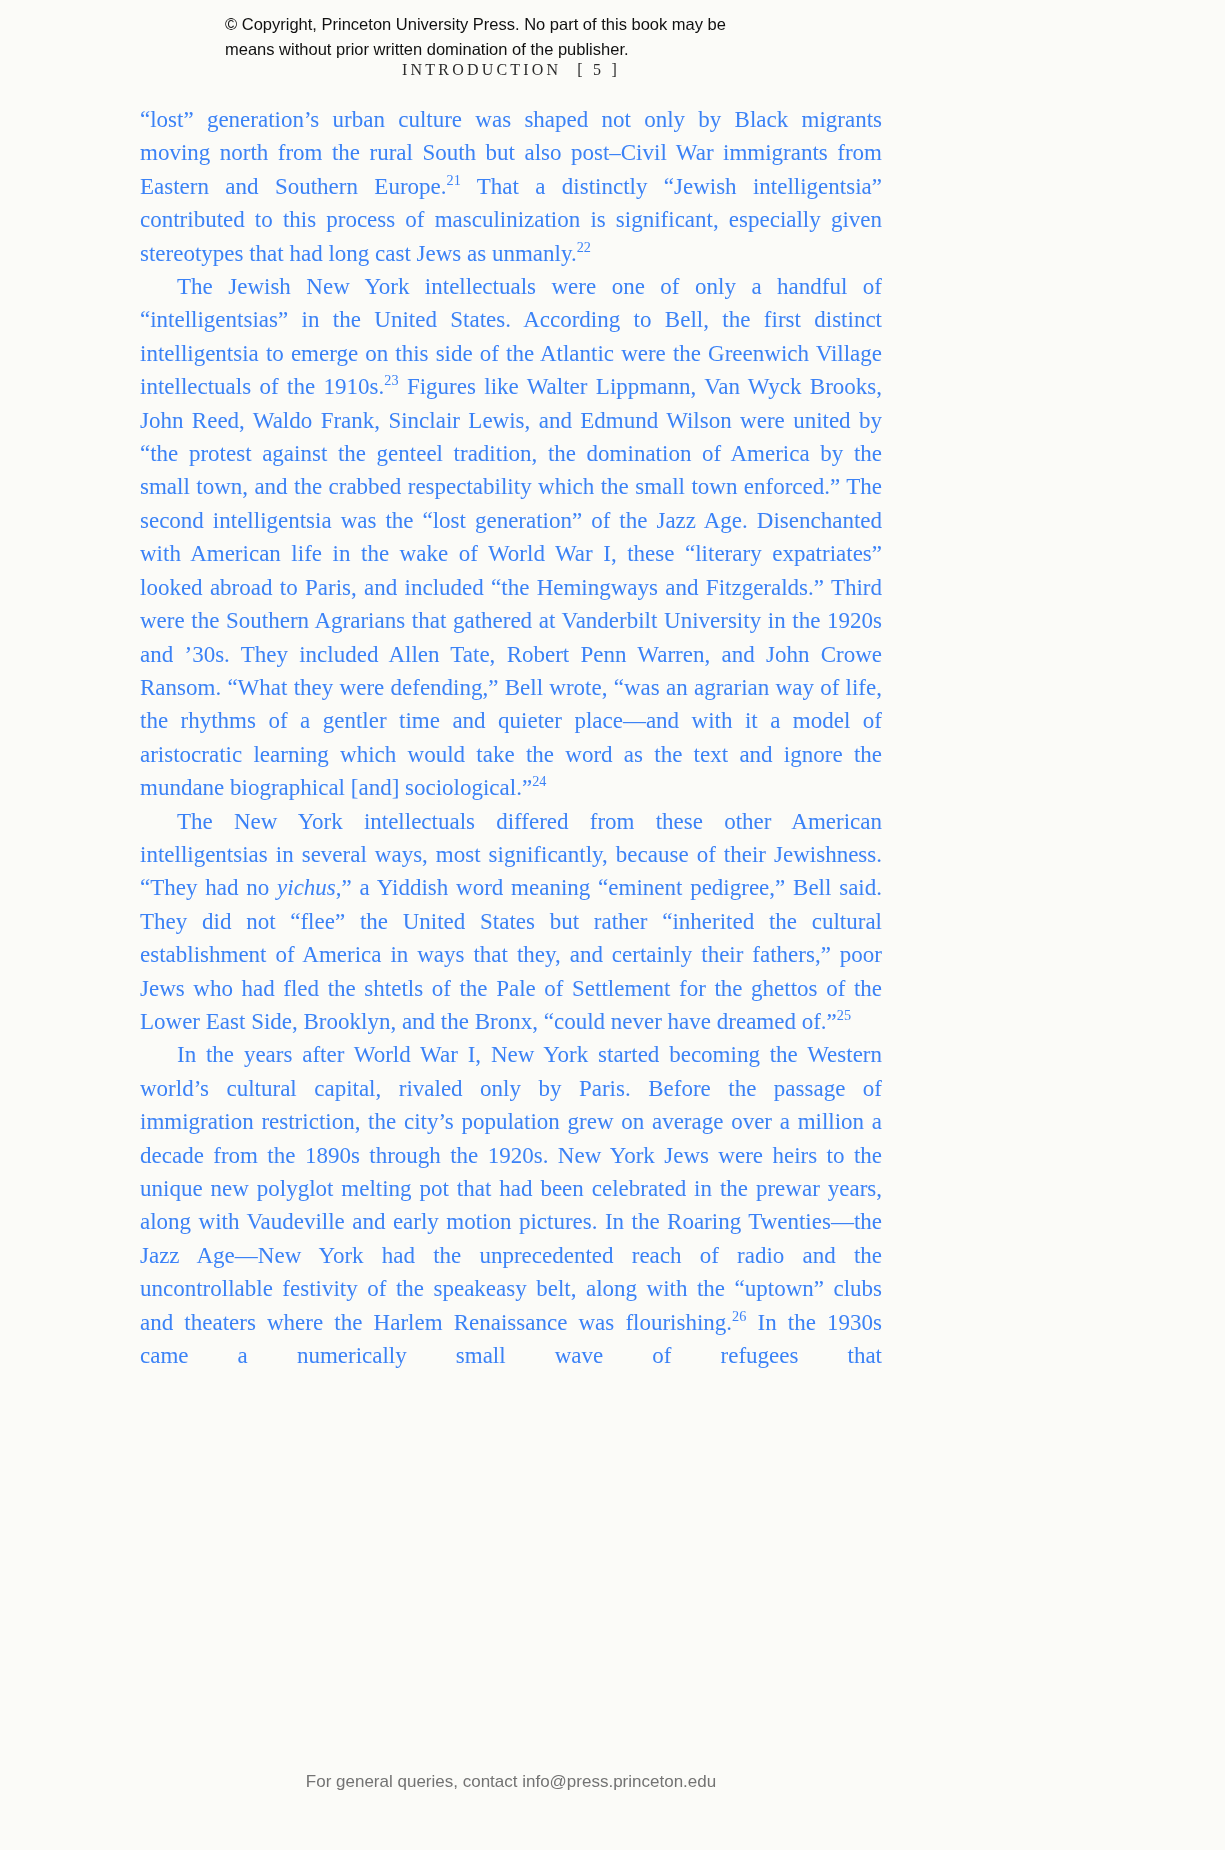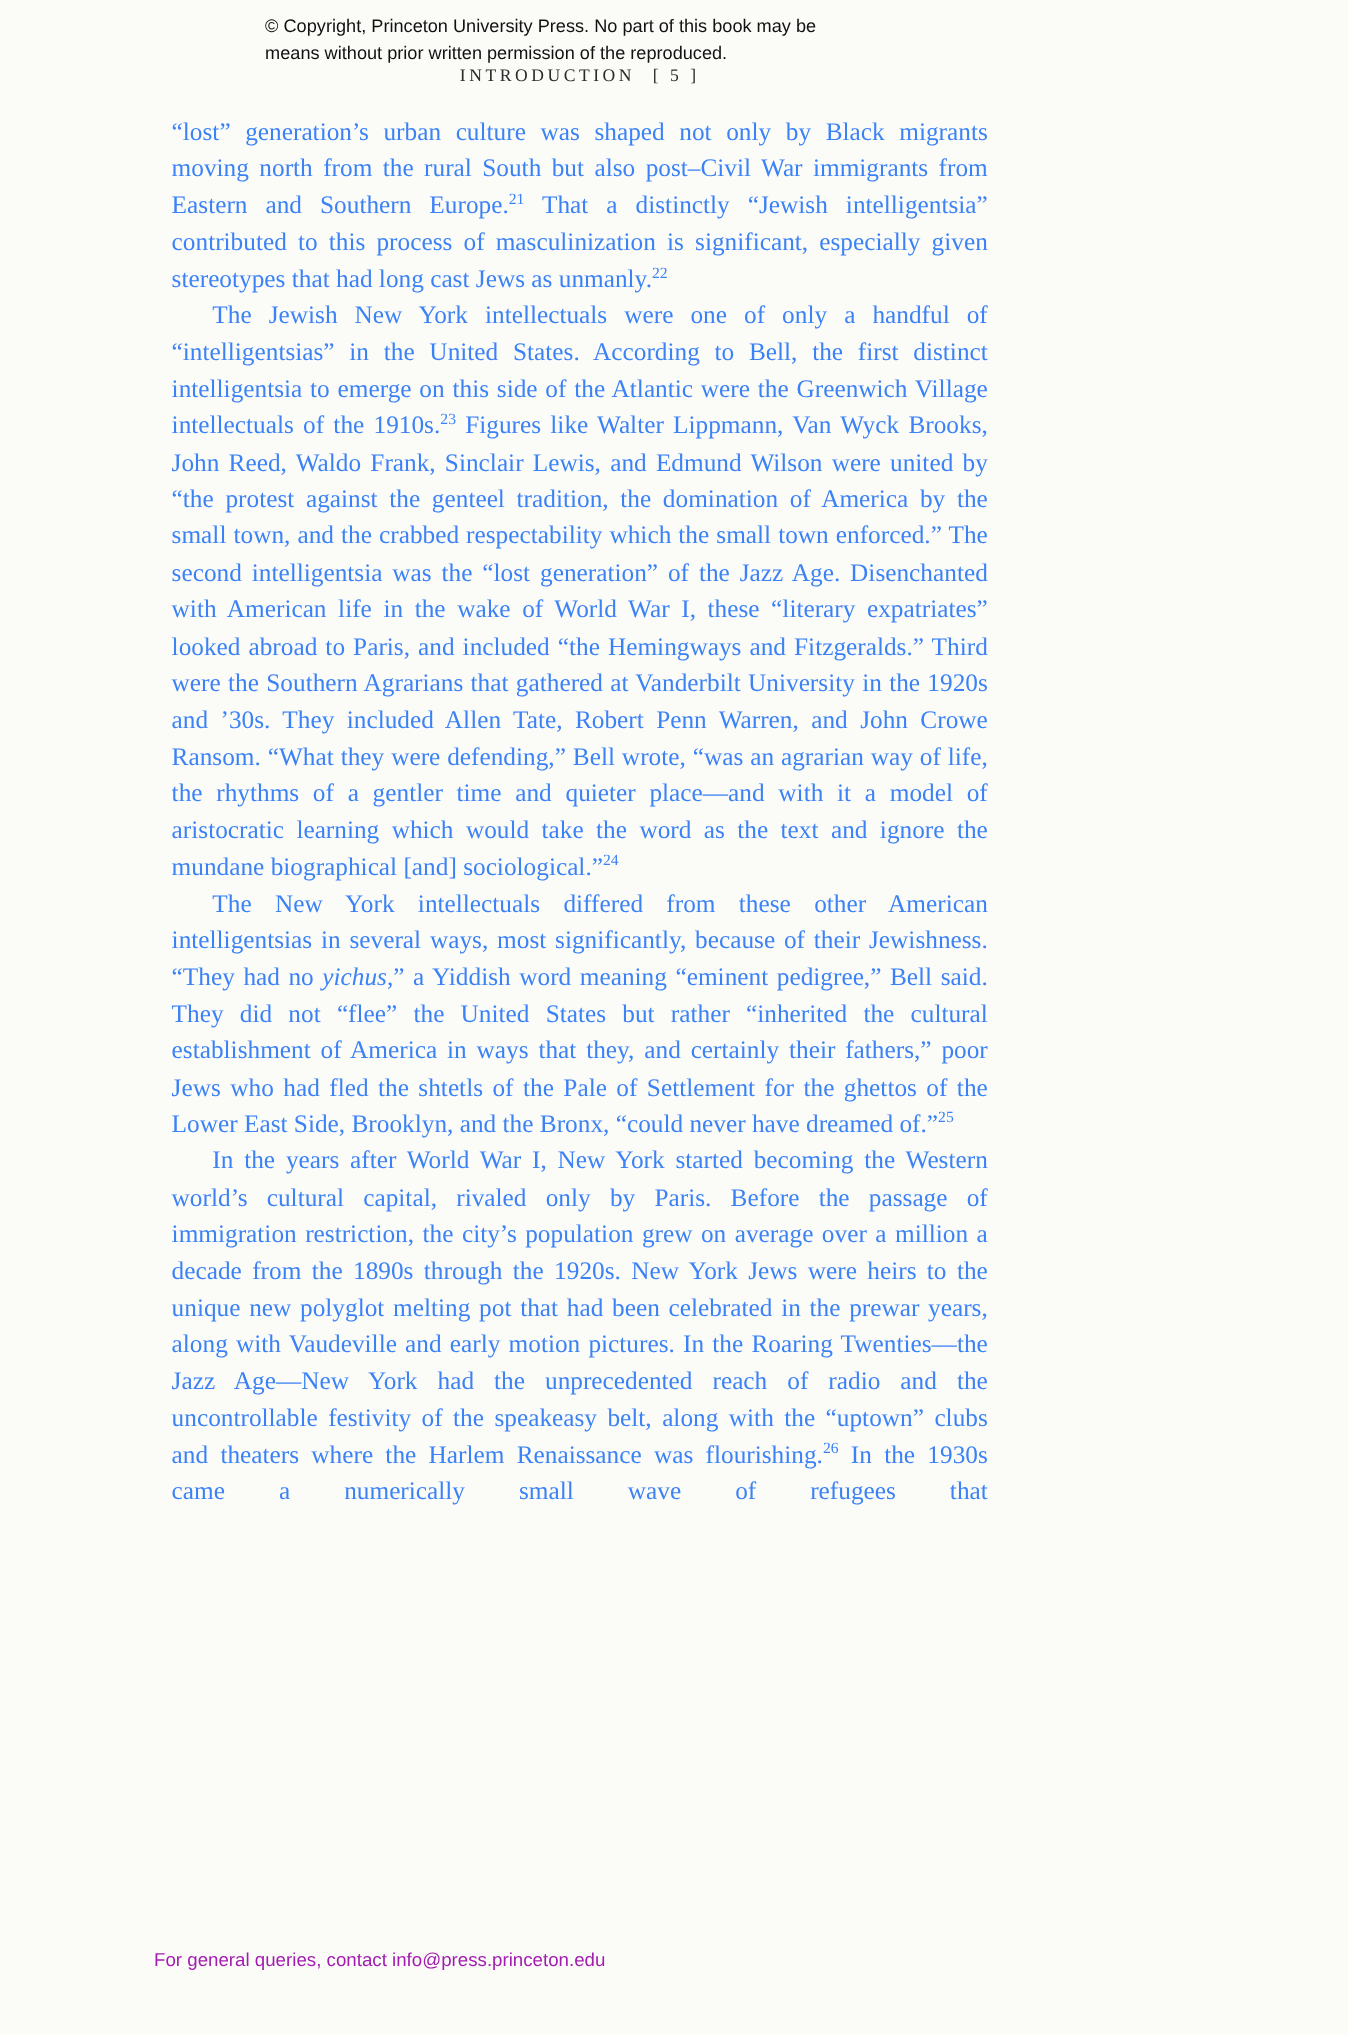--- a/index.html
+++ b/index.html
@@ -11,21 +11,21 @@
   }
   .page {
     position: relative;
     width: 1225px;
     height: 1850px;
     background: #fbfbf8;
     overflow: hidden;
   }
   .column {
     position: absolute;
-    left: 156px;
+    left: 140px;
     top: 0;
     width: 742px;
   }
   .copyright {
     margin: 12px 0 0 85px;
     font-family: "Liberation Sans", sans-serif;
     font-size: 16.5px;
     line-height: 24.5px;
     color: #111111;
   }
@@ -57,35 +57,35 @@
     font-size: 0.62em;
     line-height: 0;
     vertical-align: super;
   }
   .body-text i { font-style: italic; }
   .footer {
     position: absolute;
     left: 140px;
     top: 1772px;
     width: 742px;
-    text-align: left;
+    text-align: center;
     font-family: "Liberation Sans", sans-serif;
     font-size: 17px;
-    color: #a21caf;
+    color: #737373;
   }
 </style>
 </head>
 <body>
 
 <div class="page">
   <div class="column">
 
     <div class="copyright">
       <div>© Copyright, Princeton University Press. No part of this book may be</div>
-      <div>means without prior written permission of the reproduced.</div>
+      <div>means without prior written domination of the publisher.</div>
     </div>
 
     <div class="running-head">
       <span>INTRODUCTION</span><span class="head-gap"></span><span>[ 5 ]</span>
     </div>
 
     <div class="body-text">
         <p class="para"><span>“lost” generation’s urban culture was shaped not only by Black migrants moving north from the rural South but also post–Civil War immigrants from Eastern and Southern Europe.</span><sup>21</sup><span> That a distinctly “Jewish intelligentsia” contributed to this process of masculinization is significant, especially given stereotypes that had long cast Jews as unmanly.</span><sup>22</sup></p>
         <p class="para indent"><span>The Jewish New York intellectuals were one of only a handful of “intelligentsias” in the United States. According to Bell, the first distinct intelligentsia to emerge on this side of the Atlantic were the Greenwich Village intellectuals of the 1910s.</span><sup>23</sup><span> Figures like Walter Lippmann, Van Wyck Brooks, John Reed, Waldo Frank, Sinclair Lewis, and Edmund Wilson were united by “the protest against the genteel tradition, the domination of America by the small town, and the crabbed respectability which the small town enforced.” The second intelligentsia was the “lost generation” of the Jazz Age. Disenchanted with American life in the wake of World War I, these “literary expatriates” looked abroad to Paris, and included “the Hemingways and Fitzgeralds.” Third were the Southern Agrarians that gathered at Vanderbilt University in the 1920s and ’30s. They included Allen Tate, Robert Penn Warren, and John Crowe Ransom. “What they were defending,” Bell wrote, “was an agrarian way of life, the rhythms of a gentler time and quieter place—and with it a model of aristocratic learning which would take the word as the text and ignore the mundane biographical [and] sociological.”</span><sup>24</sup></p>
         <p class="para indent"><span>The New York intellectuals differed from these other American intelligentsias in several ways, most significantly, because of their Jewishness. “They had no </span><i>yichus</i><span>,” a Yiddish word meaning “eminent pedigree,” Bell said. They did not “flee” the United States but rather “inherited the cultural establishment of America in ways that they, and certainly their fathers,” poor Jews who had fled the shtetls of the Pale of Settlement for the ghettos of the Lower East Side, Brooklyn, and the Bronx, “could never have dreamed of.”</span><sup>25</sup></p>

